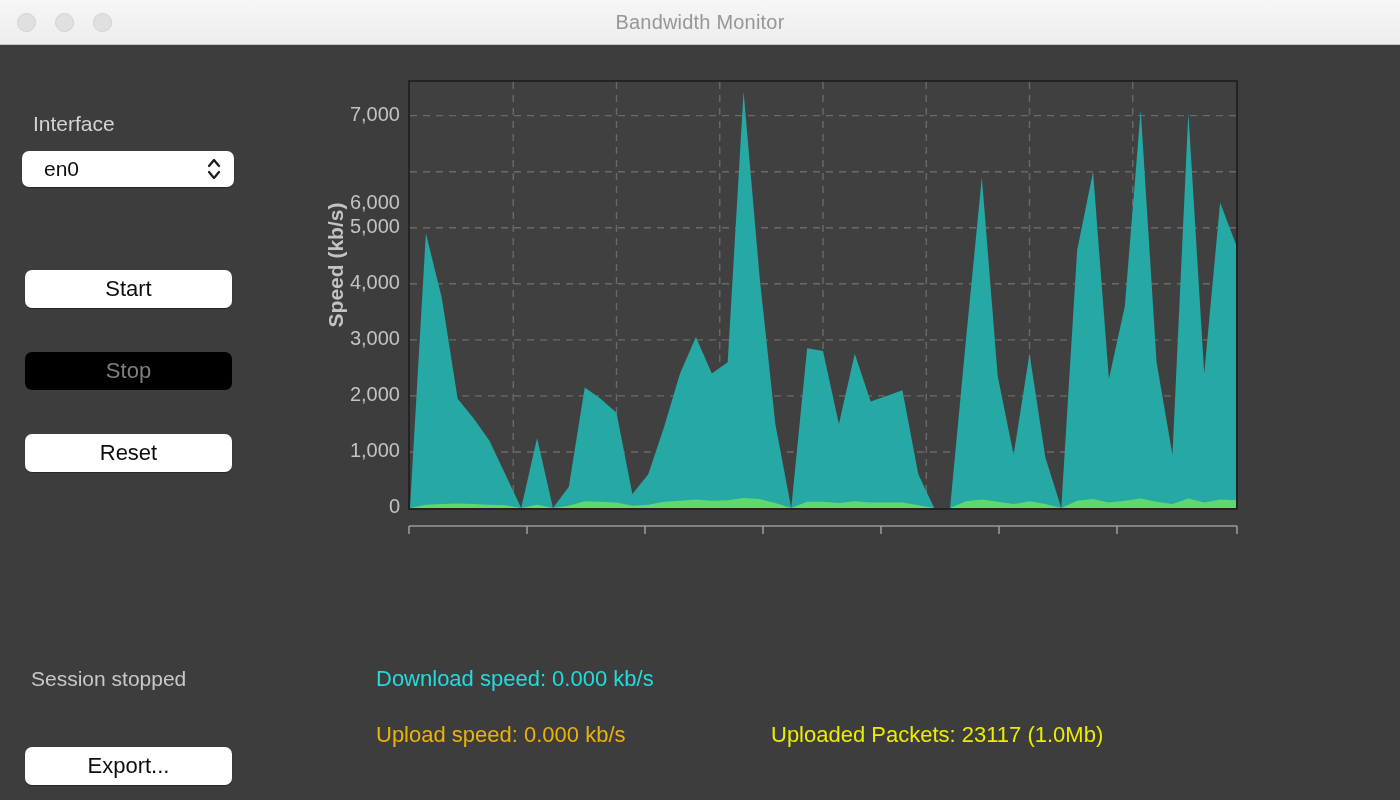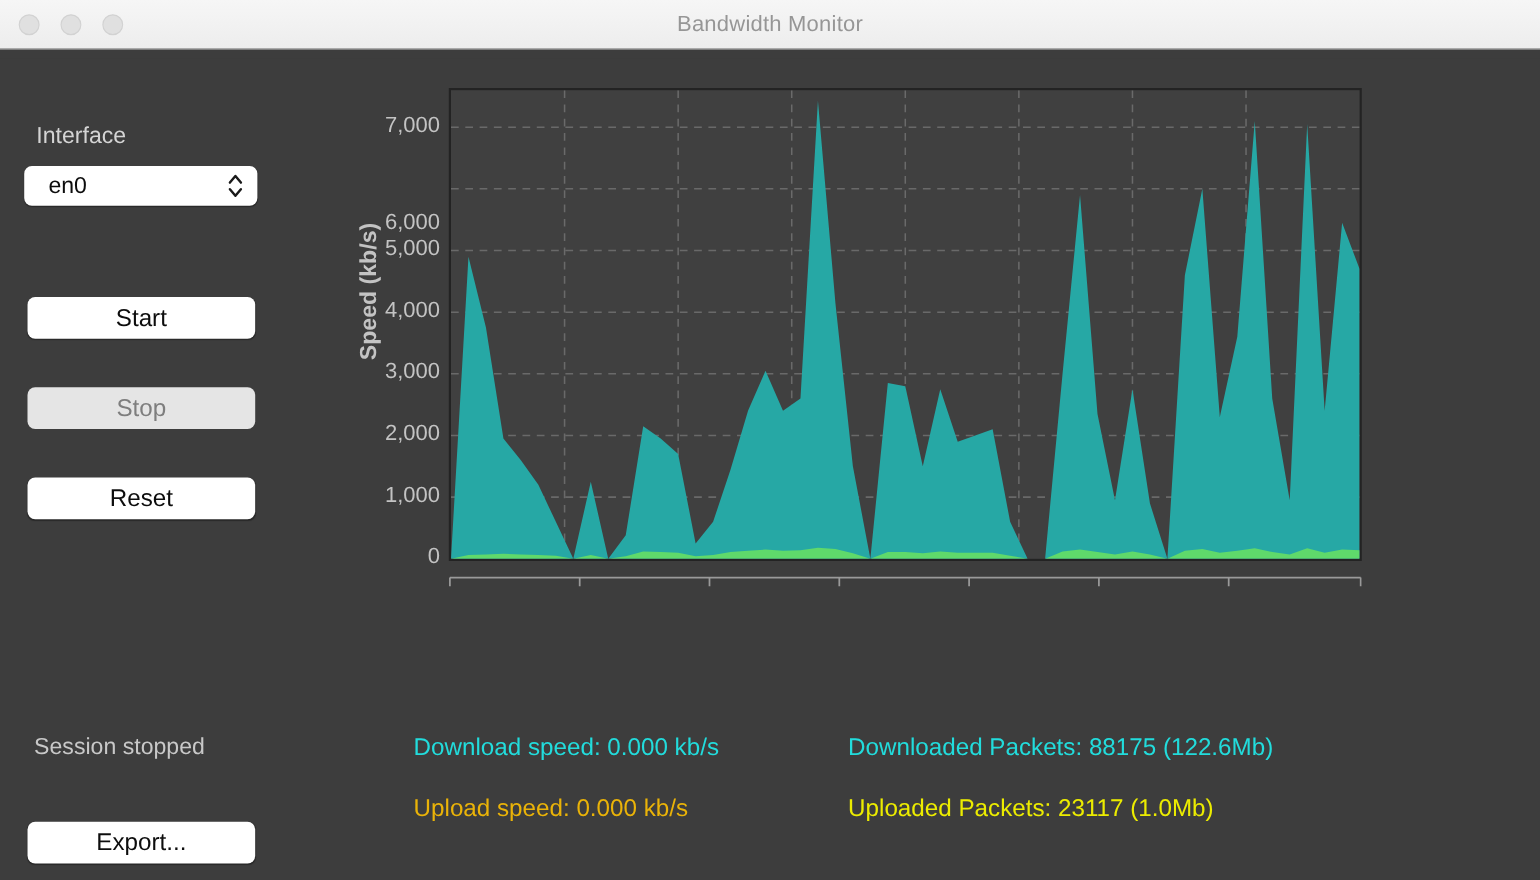--- a/index.html
+++ b/index.html
@@ -118,21 +118,21 @@
     background: #ffffff;
     box-shadow: 0 1px 1px rgba(0,0,0,0.35);
     text-align: center;
     line-height: 38px;
     font-size: 22px;
     color: #0d0d0d;
     box-sizing: border-box;
     user-select: none;
   }
   .btn.disabled {
-    background: #e5e5e5;
+    background: #000000;
     color: #7e7e7e;
     box-shadow: none;
   }
   .btn-start { top: 217px; }
   .btn-stop  { top: 299px; }
   .btn-reset { top: 381px; }
   .btn-export {
     top: 694px;
     left: 25px;
     width: 207px;
@@ -303,19 +303,18 @@
           <line x1="473" y1="1" x2="473" y2="9" stroke="#9a9a9a" stroke-width="1.6"></line>
           <line x1="591" y1="1" x2="591" y2="9" stroke="#9a9a9a" stroke-width="1.6"></line>
           <line x1="709" y1="1" x2="709" y2="9" stroke="#9a9a9a" stroke-width="1.6"></line>
           <line x1="829" y1="1" x2="829" y2="9" stroke="#9a9a9a" stroke-width="1.6"></line>
         </svg>
       </div>
     </div>
 
     <div class="stats">
       <div class="stat stat-dl-speed" style="color: rgb(34, 220, 220);">Download speed: 0.000 kb/s</div>
-      <div class="stat stat-dl-packets" style="color: rgb(34, 220, 220);">Downloaded Packets: 88175 (122.6Mb)</div>
       <div class="stat stat-ul-speed" style="color: #eab308;">Upload speed: 0.000 kb/s</div>
       <div class="stat stat-ul-packets" style="color: rgb(236, 236, 0);">Uploaded Packets: 23117 (1.0Mb)</div>
     </div>
 
   </div>
 </div>
 
 </body></html>

